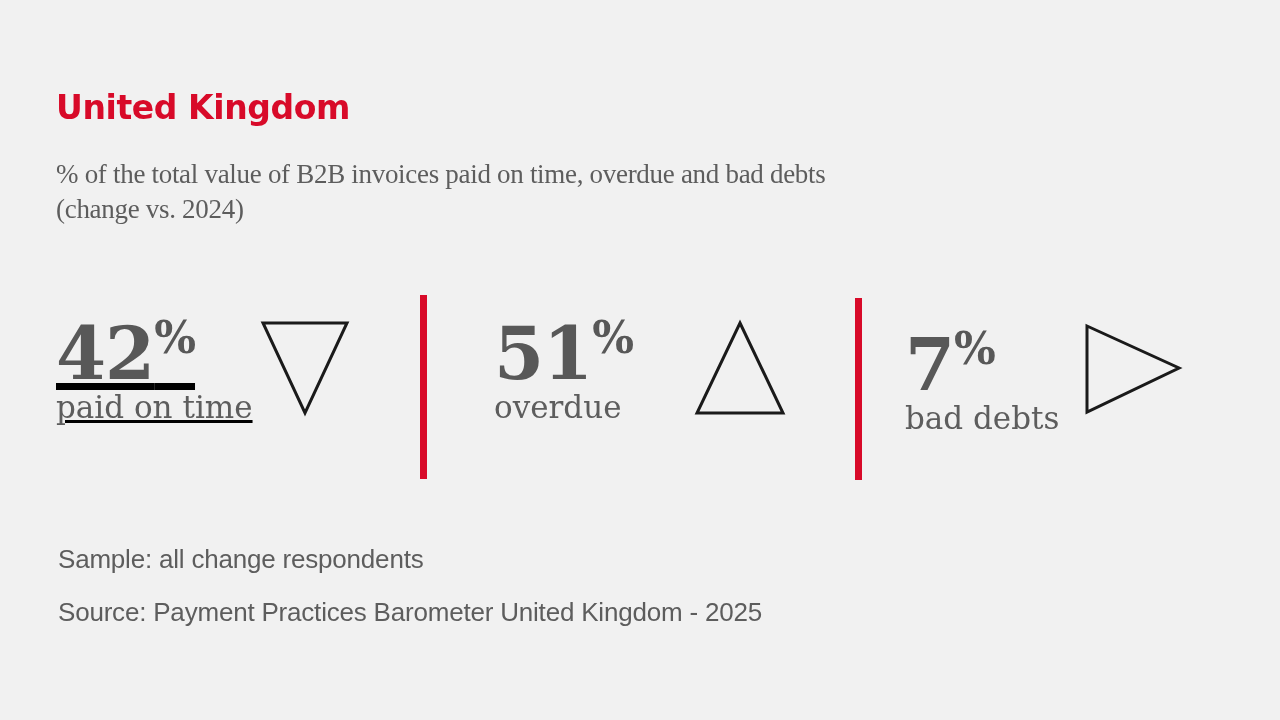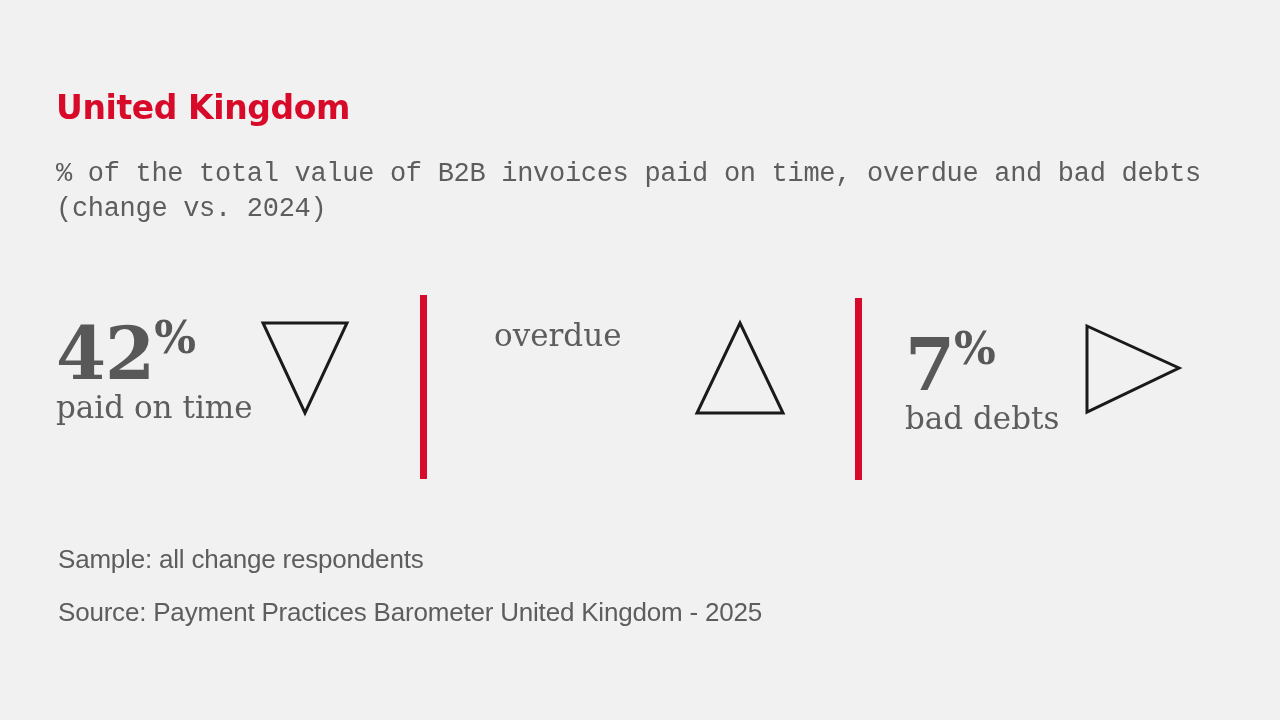--- a/index.html
+++ b/index.html
@@ -32,42 +32,42 @@
     letter-spacing: -0.4px;
     line-height: 1;
     white-space: nowrap;
   }
 
   .subtitle {
     position: absolute;
     left: 56px;
     top: 157px;
     width: 1180px;
-    font-family: Liberation Mono, monospace;
+    font-family: Liberation Serif, serif;
     font-size: 27px;
     font-weight: normal;
     color: #5d5d5d;
     line-height: 35px;
     letter-spacing: -0.3px;
   }
   .subtitle .line2 { display: block; }
 
   
   .stats {
     position: absolute;
     left: 0;
     top: 0;
     width: 1280px;
     height: 720px;
   }
 
   .stat {
     position: absolute;
   }
-  .stat-1 { left: 56px;  top: 318px; }
+  .stat-1 { left: 56px;  top: 318px; text-decoration: underline; }
   .stat-2 { left: 494px; top: 318px; }
   .stat-3 { left: 905px; top: 329px; }
 
   .stat-figure {
     display: block;
     font-family: "DejaVu Serif", "Liberation Serif", serif;
     font-weight: bold;
     font-size: 72px;
     color: #585858;
     line-height: 72px;
@@ -146,20 +146,23 @@
   <div class="stats">
 
     <div class="stat stat-1">
       <span class="stat-figure">
         <span>42</span><span class="pct">%</span>
       </span>
       <span class="stat-label">paid on time</span>
     </div>
 
     <div class="stat stat-2">
+      <span class="stat-figure">
+        <span>51</span><span class="pct">%</span>
+      </span>
       <span class="stat-label">overdue</span>
     </div>
 
     <div class="stat stat-3">
       <span class="stat-figure">
         <span>7</span><span class="pct">%</span>
       </span>
       <span class="stat-label">bad debts</span>
     </div>
 

